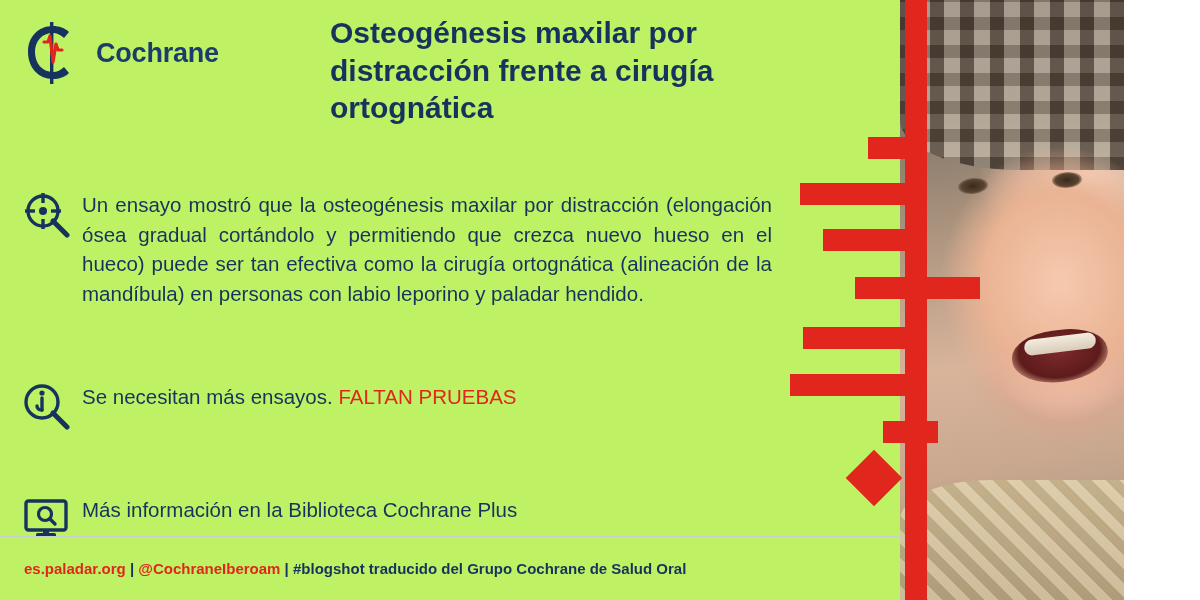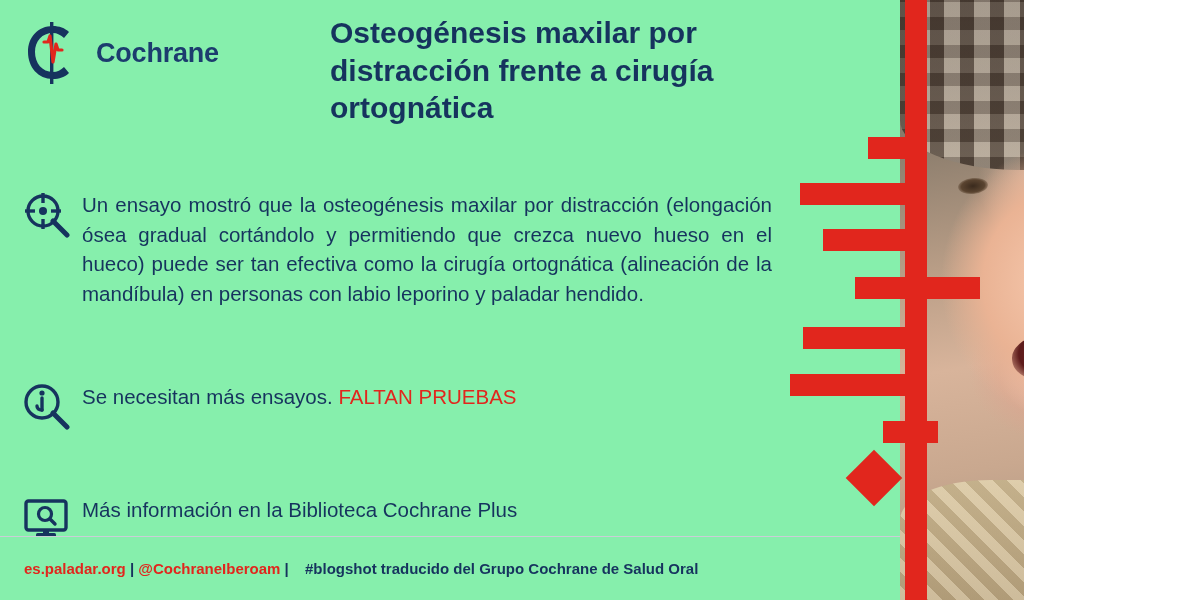--- a/index.html
+++ b/index.html
@@ -10,23 +10,23 @@
     width: 1200px;
     height: 600px;
     overflow: hidden;
     background: #ffffff;
     font-family: "Liberation Sans", sans-serif;
     position: relative;
   }
 
   .poster {
     position: relative;
-    width: 1024px;
+    width: 1124px;
     height: 600px;
-    background: #86efac;
+    background: #bef264;
     overflow: hidden;
   }
 
   
   .photo-panel {
     position: absolute;
     left: 900px;
     top: 0;
     width: 300px;
     height: 600px;
@@ -207,21 +207,21 @@
   }
   .footer {
     position: absolute;
     left: 24px;
     top: 560px;
     font-size: 15px;
     color: #e1261d;
     font-weight: bold;
   }
   .footer .sep { color: #16335e; font-weight: bold; }
-  .footer .blue { color: #16335e; font-weight: bold; margin-left: 12px; }
+  .footer .blue { color: #16335e; font-weight: bold; }
 </style>
 </head>
 <body>
 
 <div class="poster">
 
   <div class="photo-panel">
     <div class="photo-bg"></div>
     <div class="photo-hat"></div>
     <div class="photo-face"></div>

